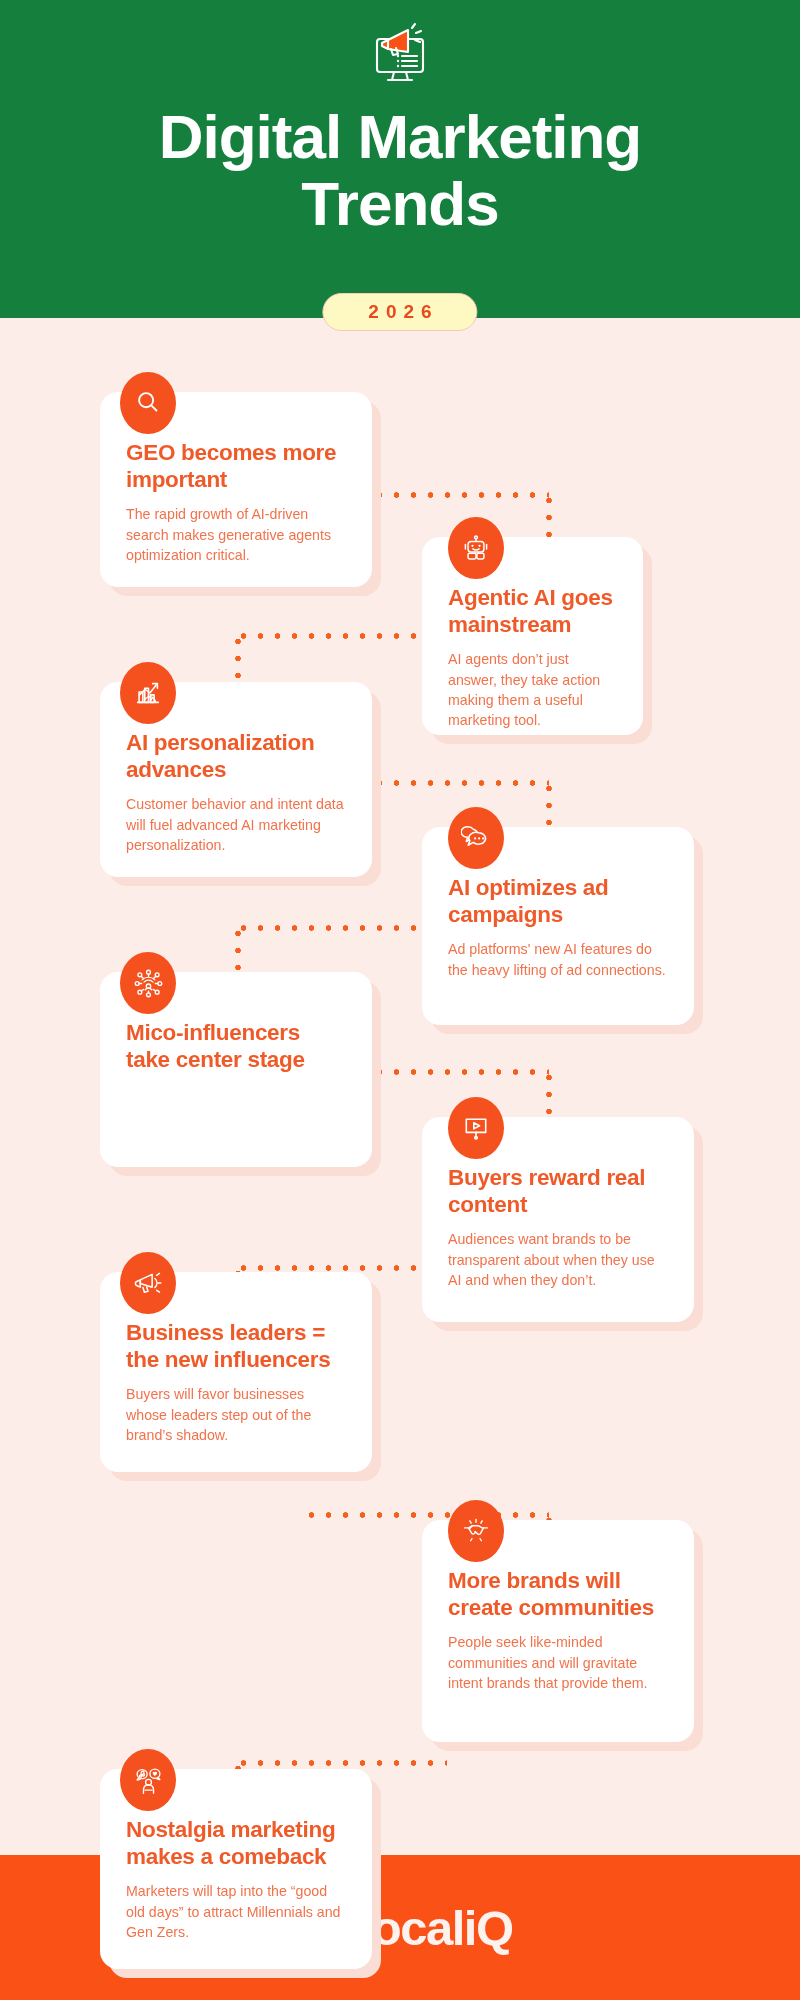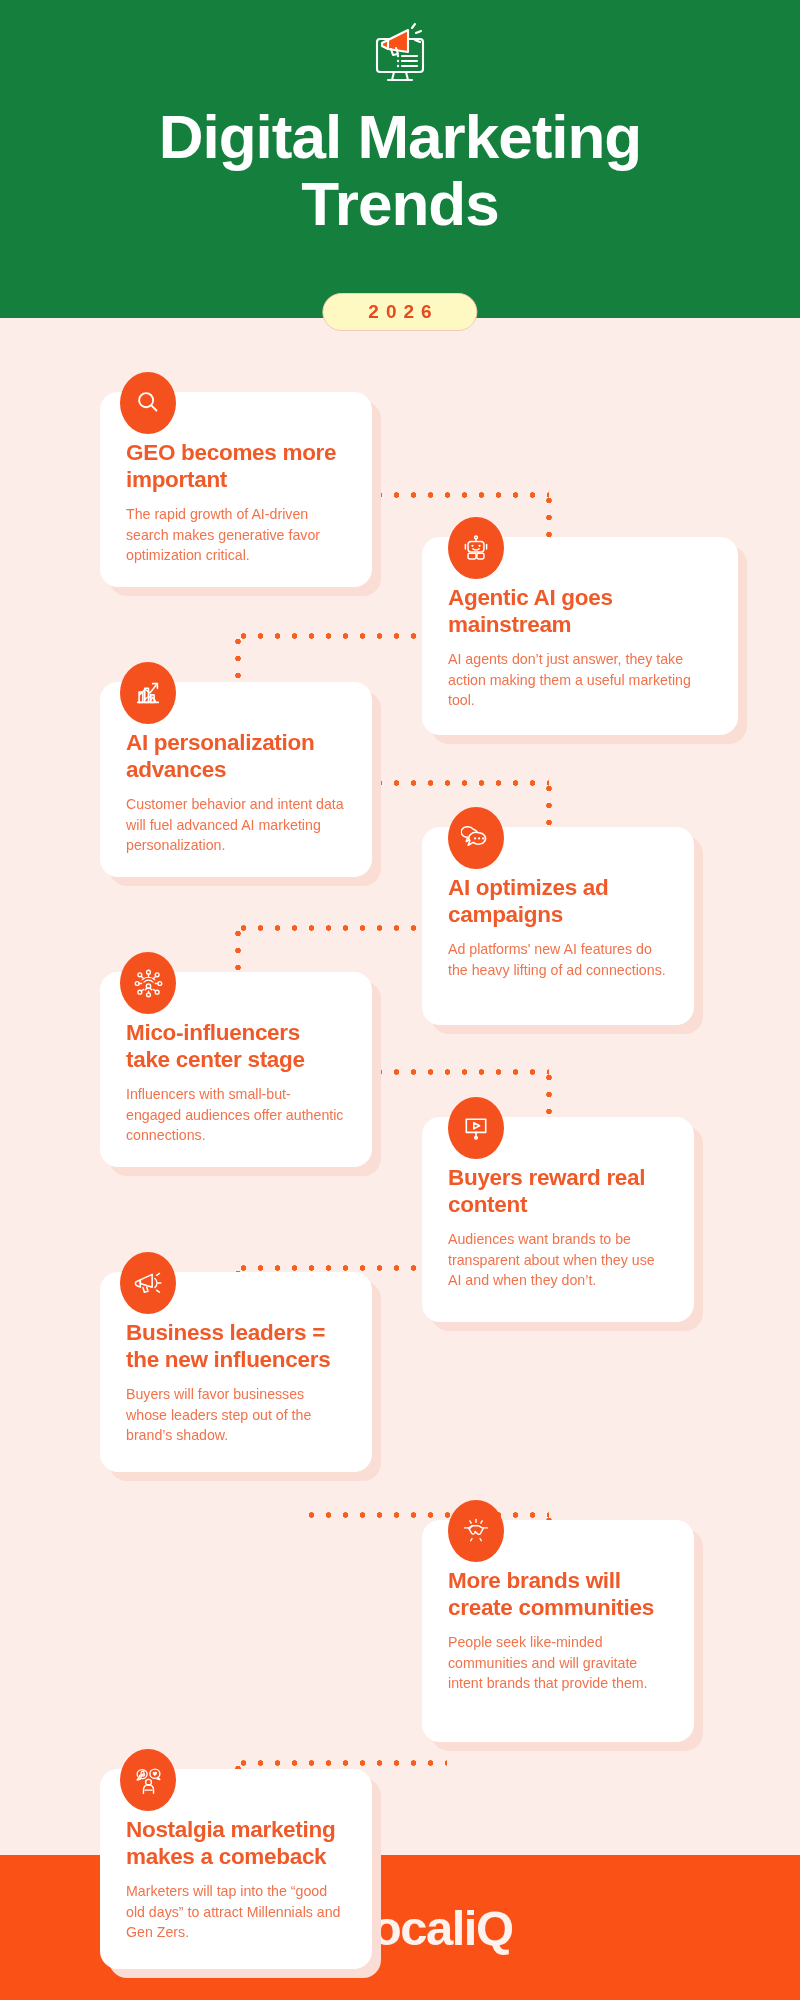--- a/index.html
+++ b/index.html
@@ -167,31 +167,31 @@
 
   <div class="dot-h" style="left:303px; top:1512px; width:246px;"></div>
   <div class="dot-v" style="left:546px; top:1512px; height:58px;"></div>
 
   <div class="dot-h" style="left:235px; top:1760px; width:212px;"></div>
   <div class="dot-v" style="left:235px; top:1760px; height:58px;"></div>
 
   <div class="card" style="left:93px; top:392px; width:272px; height:195px;">
     <div class="card-inner" style="padding-top:48px;">
       <div class="card-title">GEO becomes more important</div>
-      <div class="card-body">The rapid growth of AI-driven search makes generative favor optimization critical.</div>
+      <div class="card-body">The rapid growth of AI-driven search makes generative agents optimization critical.</div>
     </div>
   </div>
   <div class="badge" style="left:120px; top:372px;">
     <svg viewBox="0 0 32 32" width="30" height="30" fill="none" stroke="#FFFFFF" stroke-width="2" stroke-linecap="round">
       <circle cx="14" cy="13" r="7.5"></circle>
       <line x1="19.5" y1="18.5" x2="25" y2="24"></line>
     </svg>
   </div>
 
-  <div class="card" style="left:415px; top:537px; width:316px; height:198px;">
+  <div class="card" style="left:415px; top:537px; width:221px; height:198px;">
     <div class="card-inner" style="padding-top:48px;">
       <div class="card-title">Agentic AI goes mainstream</div>
       <div class="card-body">AI agents don’t just answer, they take action making them a useful marketing tool.</div>
     </div>
   </div>
   <div class="badge" style="left:448px; top:517px;">
     <svg viewBox="0 0 34 34" width="30" height="30" fill="none" stroke="#FFFFFF" stroke-width="1.7" stroke-linecap="round" stroke-linejoin="round">
       <circle cx="17" cy="5" r="1.6"></circle>
       <line x1="17" y1="6.6" x2="17" y2="9.5"></line>
       <rect x="8" y="9.5" width="18" height="12" rx="3.5"></rect>
@@ -236,21 +236,20 @@
       <path d="M20 11 a8 6.5 0 1 1 -6 11 l-6 3.2 l2 -5 A8 6.5 0 0 1 20 11 z" fill="#F5511E"></path>
       <circle cx="16" cy="17.5" r="1.25" fill="#FFFFFF" stroke="none"></circle>
       <circle cx="20.5" cy="17.5" r="1.25" fill="#FFFFFF" stroke="none"></circle>
       <circle cx="25" cy="17.5" r="1.25" fill="#FFFFFF" stroke="none"></circle>
     </svg>
   </div>
 
   <div class="card" style="left:93px; top:972px; width:272px; height:195px;">
     <div class="card-inner" style="padding-top:48px;">
       <div class="card-title">Mico-influencers take center stage</div>
-      <div class="card-body">Influencers with small-but-engaged audiences offer authentic connections.</div>
     </div>
   </div>
   <div class="badge" style="left:120px; top:952px;">
     <svg viewBox="0 0 34 34" width="31" height="31" fill="none" stroke="#FFFFFF" stroke-width="1.5" stroke-linecap="round" stroke-linejoin="round">
       <circle cx="17" cy="20" r="2.4"></circle>
       <path d="M13.5 24 a4 4 0 0 1 7 0"></path>
       <path d="M12 15.5 a7 7 0 0 1 10 0" stroke-width="1.3"></path>
       <path d="M10 13 a10 10 0 0 1 14 0" stroke-width="1.3"></path>
       <circle cx="17" cy="4.6" r="2.1"></circle>
         <line x1="17" y1="6.7" x2="17" y2="9"></line>

